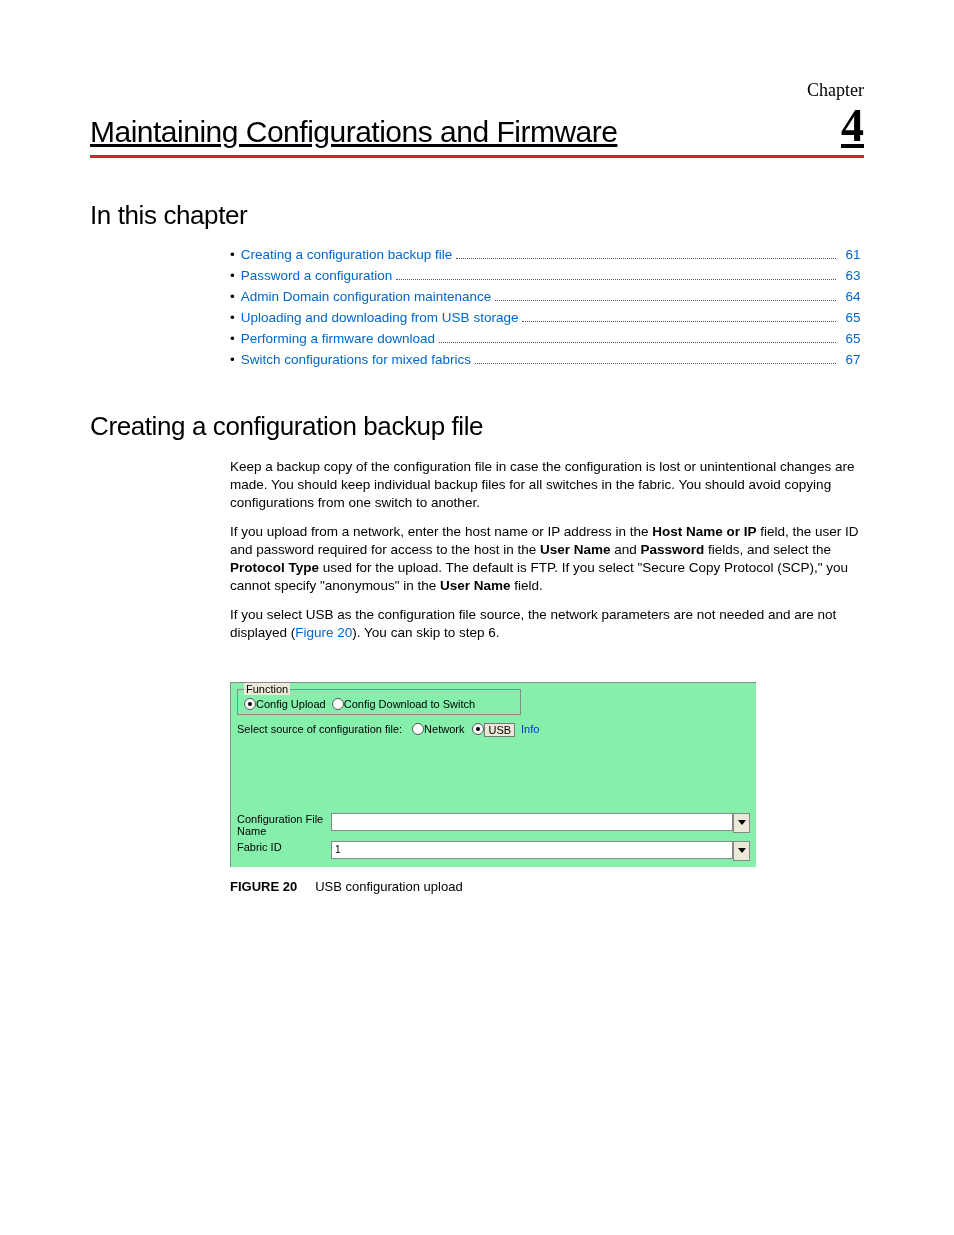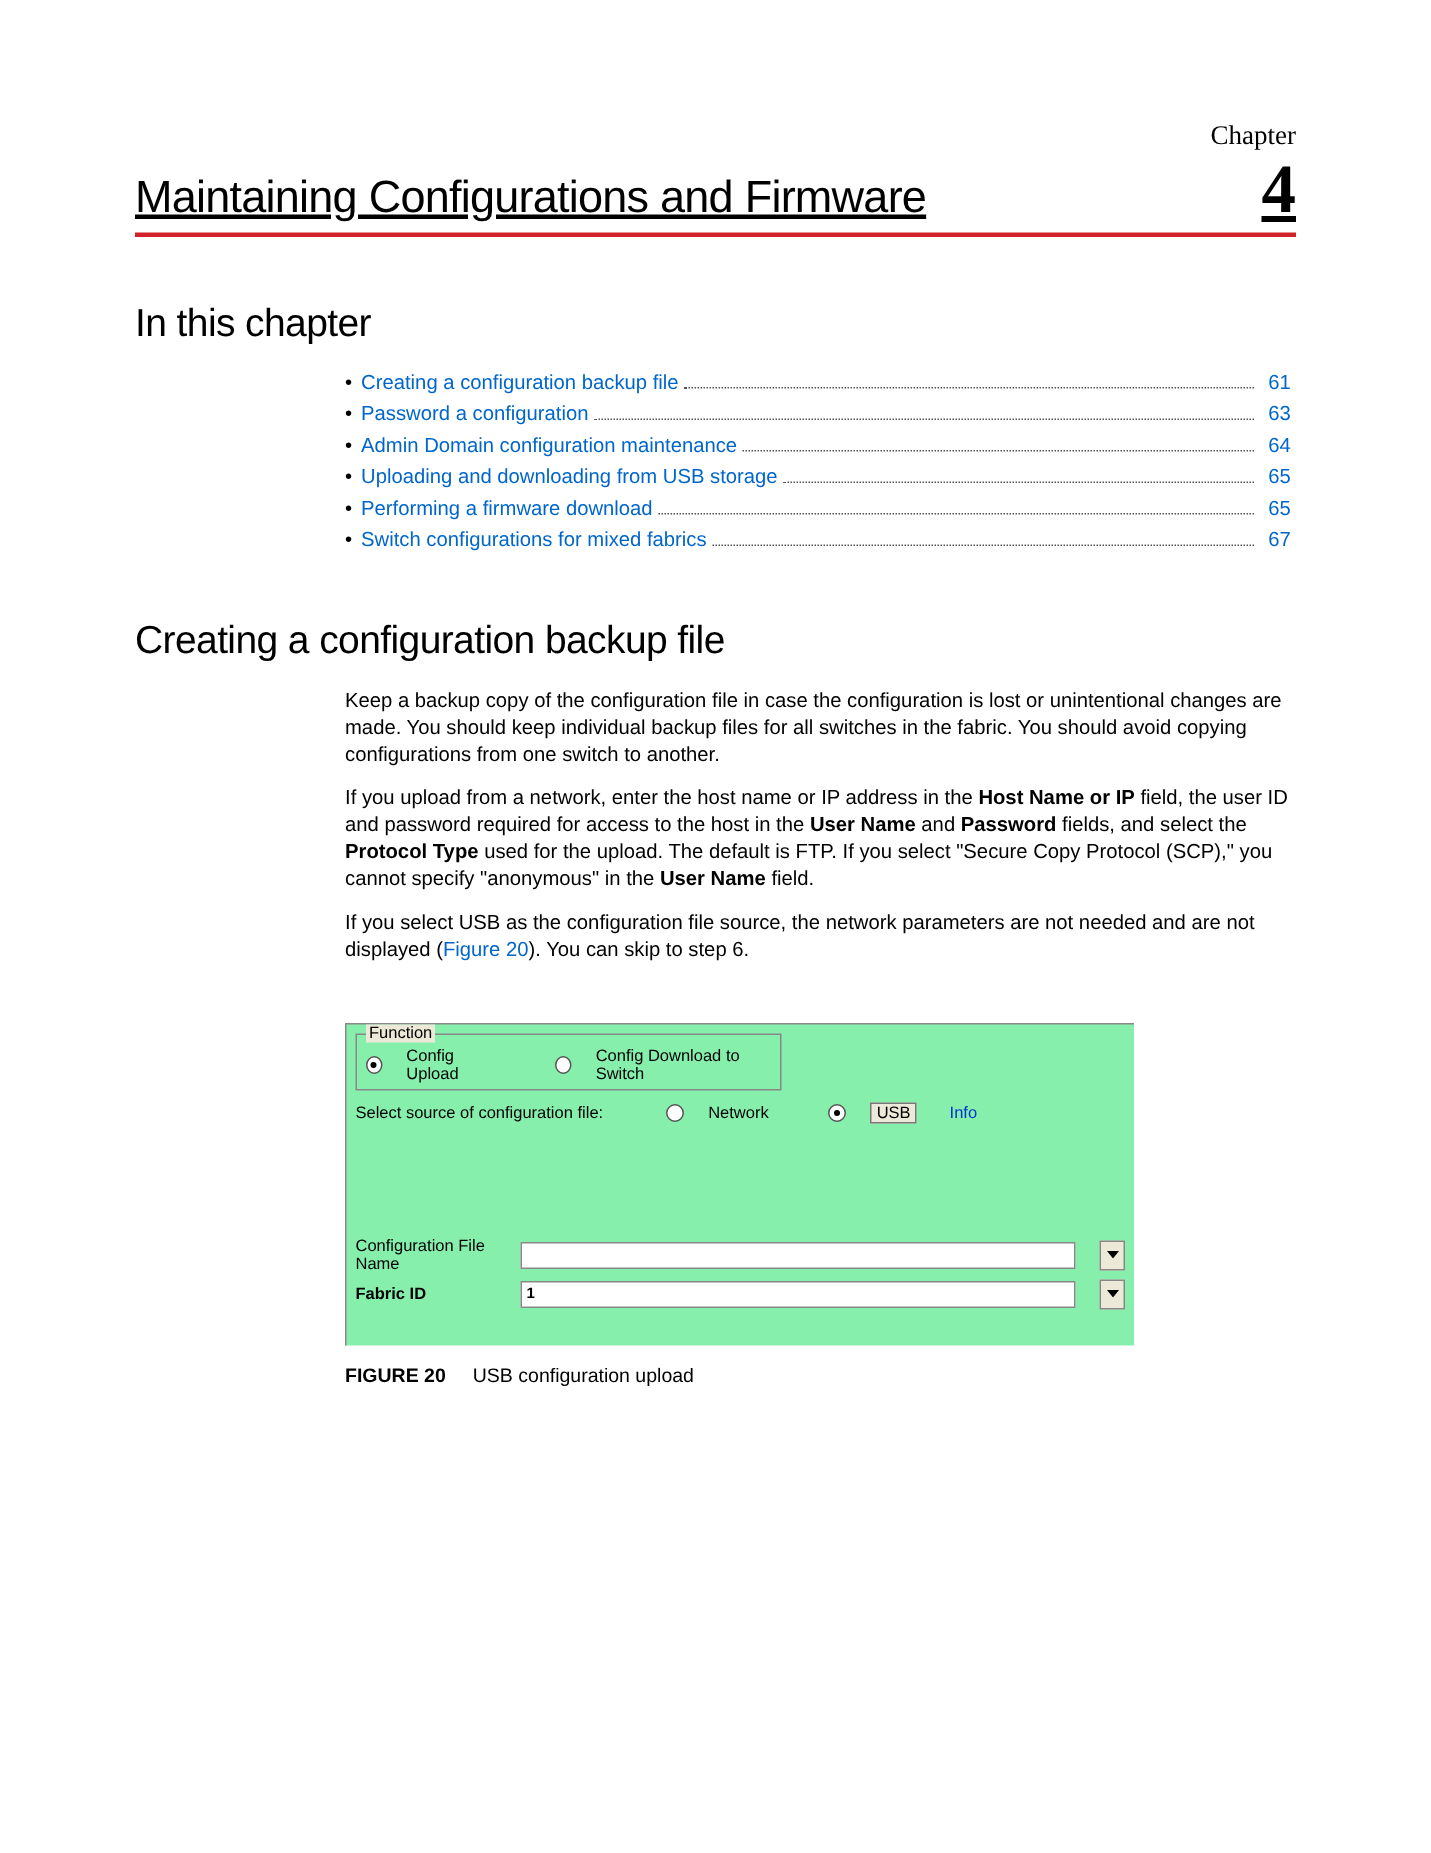--- a/index.html
+++ b/index.html
@@ -111,22 +111,21 @@
   .ss-legend {
     position: absolute;
     top: -7px;
     left: 6px;
     background: #ece9d8;
     padding: 0 2px;
     font-size: 11px;
   }
   .ss-radio-row, .ss-source-row, .ss-input-row {
     display: flex;
-    align-items: center;
-    gap: 16px;
+    gap: 0;
   }
   .ss-source-row {
     margin: 8px 6px 2px 6px;
   }
   .radio {
     width: 10px; height: 10px;
     border: 1px solid #555;
     border-radius: 50%;
     display: inline-flex;
     align-items: center;
@@ -276,21 +275,21 @@
       <div class="ss-spacer"></div>
       <div class="ss-input-row">
         <span class="ss-label">Configuration File Name</span>
         <div class="ss-input"></div>
         <div class="ss-dropdown-arrow">
           <svg width="8" height="5">
               <polygon points="0,0 8,0 4,5" fill="#000"></polygon>
             </svg>
         </div>
       </div>
-      <div class="ss-input-row" style="padding-bottom:24px;font-weight:bold;">
+      <div class="ss-input-row" style="padding-bottom:6px;">
         <span class="ss-label">Fabric ID</span>
         <div class="ss-input">1</div>
         <div class="ss-dropdown-arrow">
           <svg width="8" height="5">
               <polygon points="0,0 8,0 4,5" fill="#000"></polygon>
             </svg>
         </div>
       </div>
     </div>
     <div class="figure-caption">

